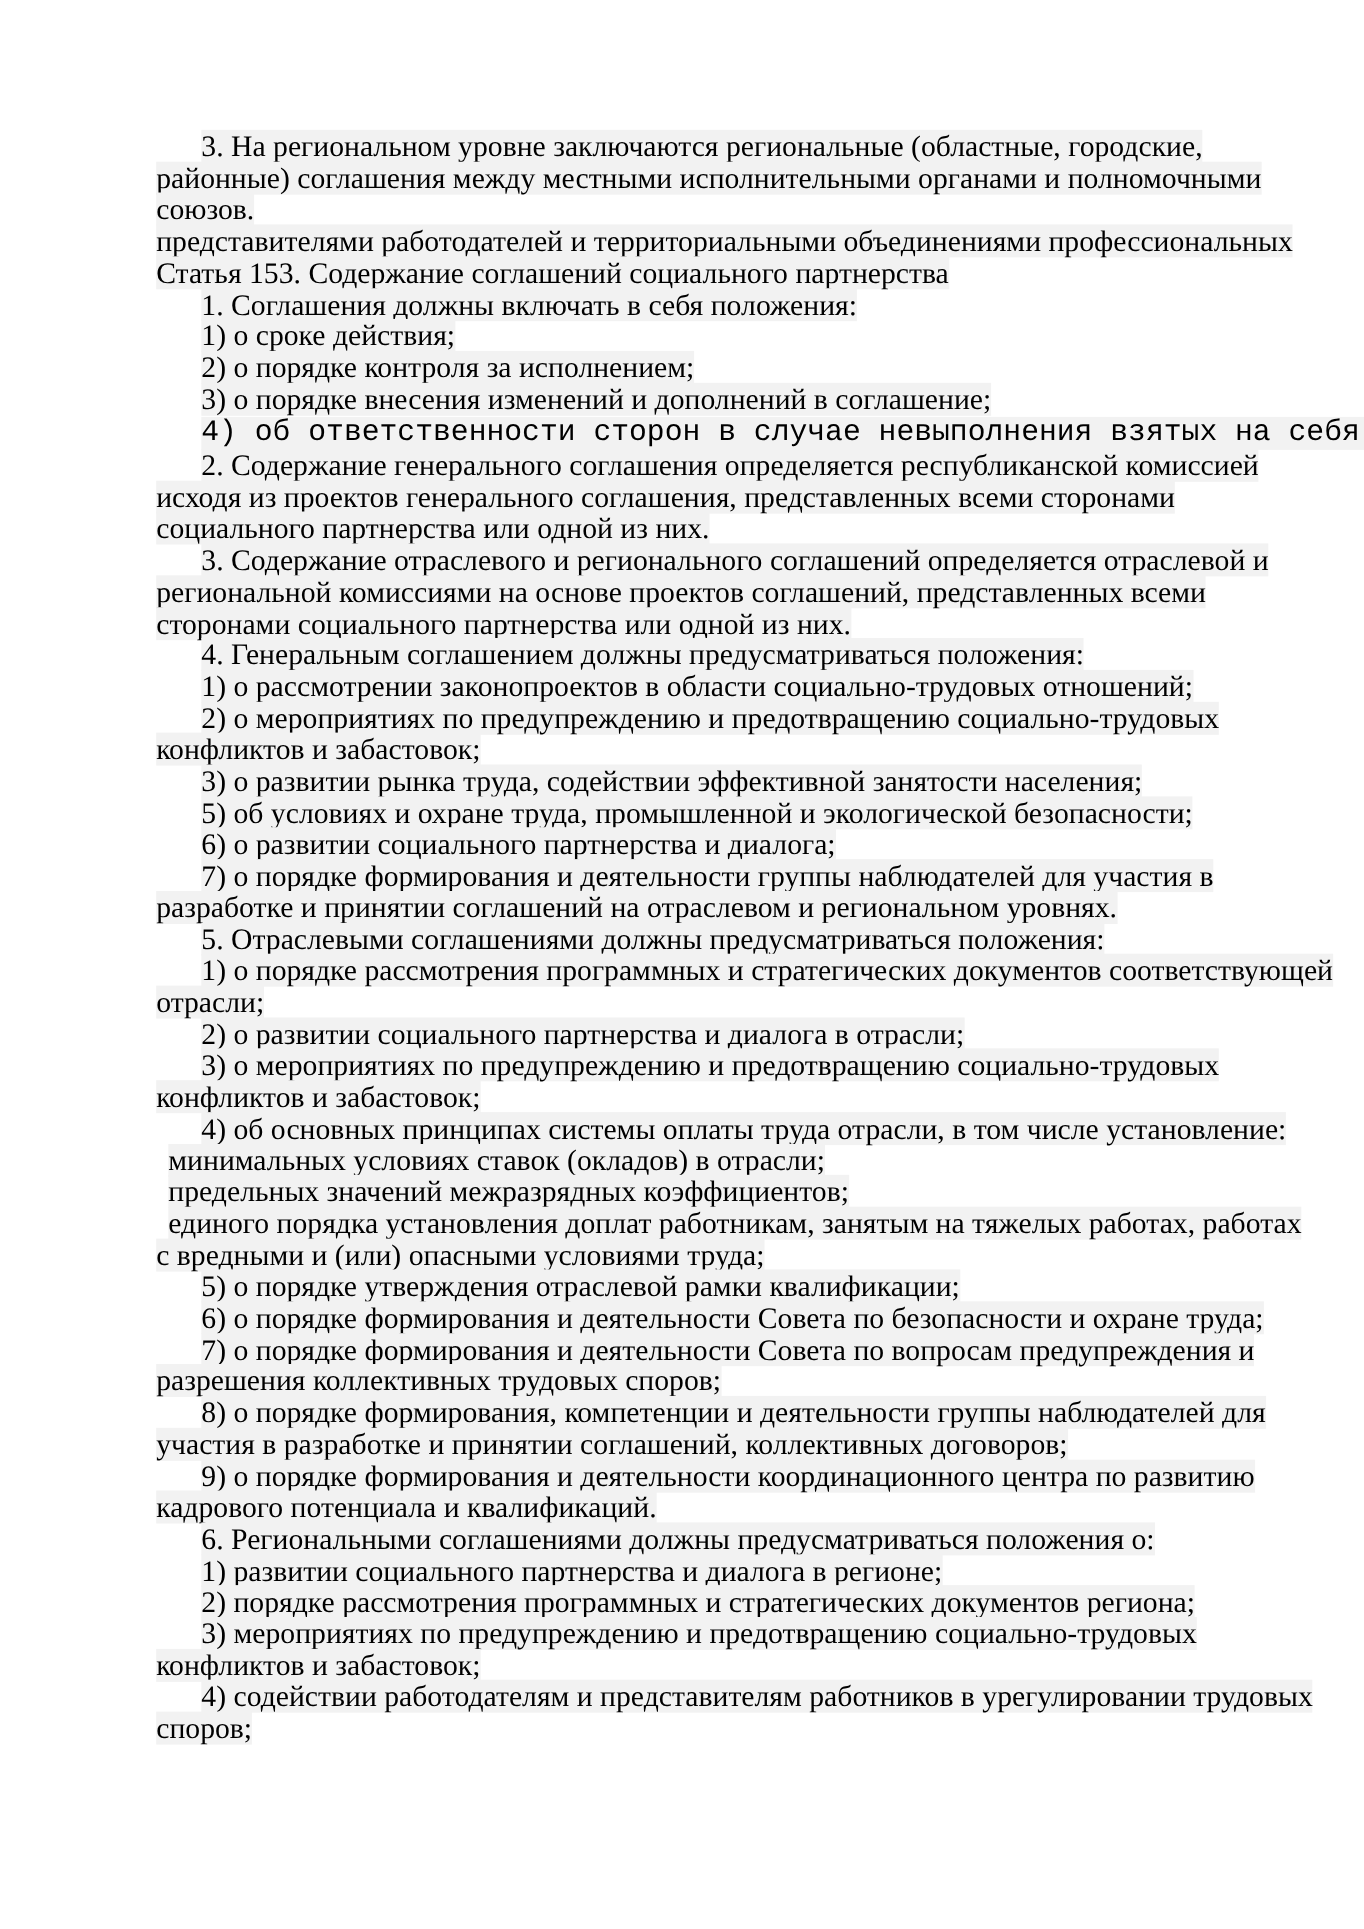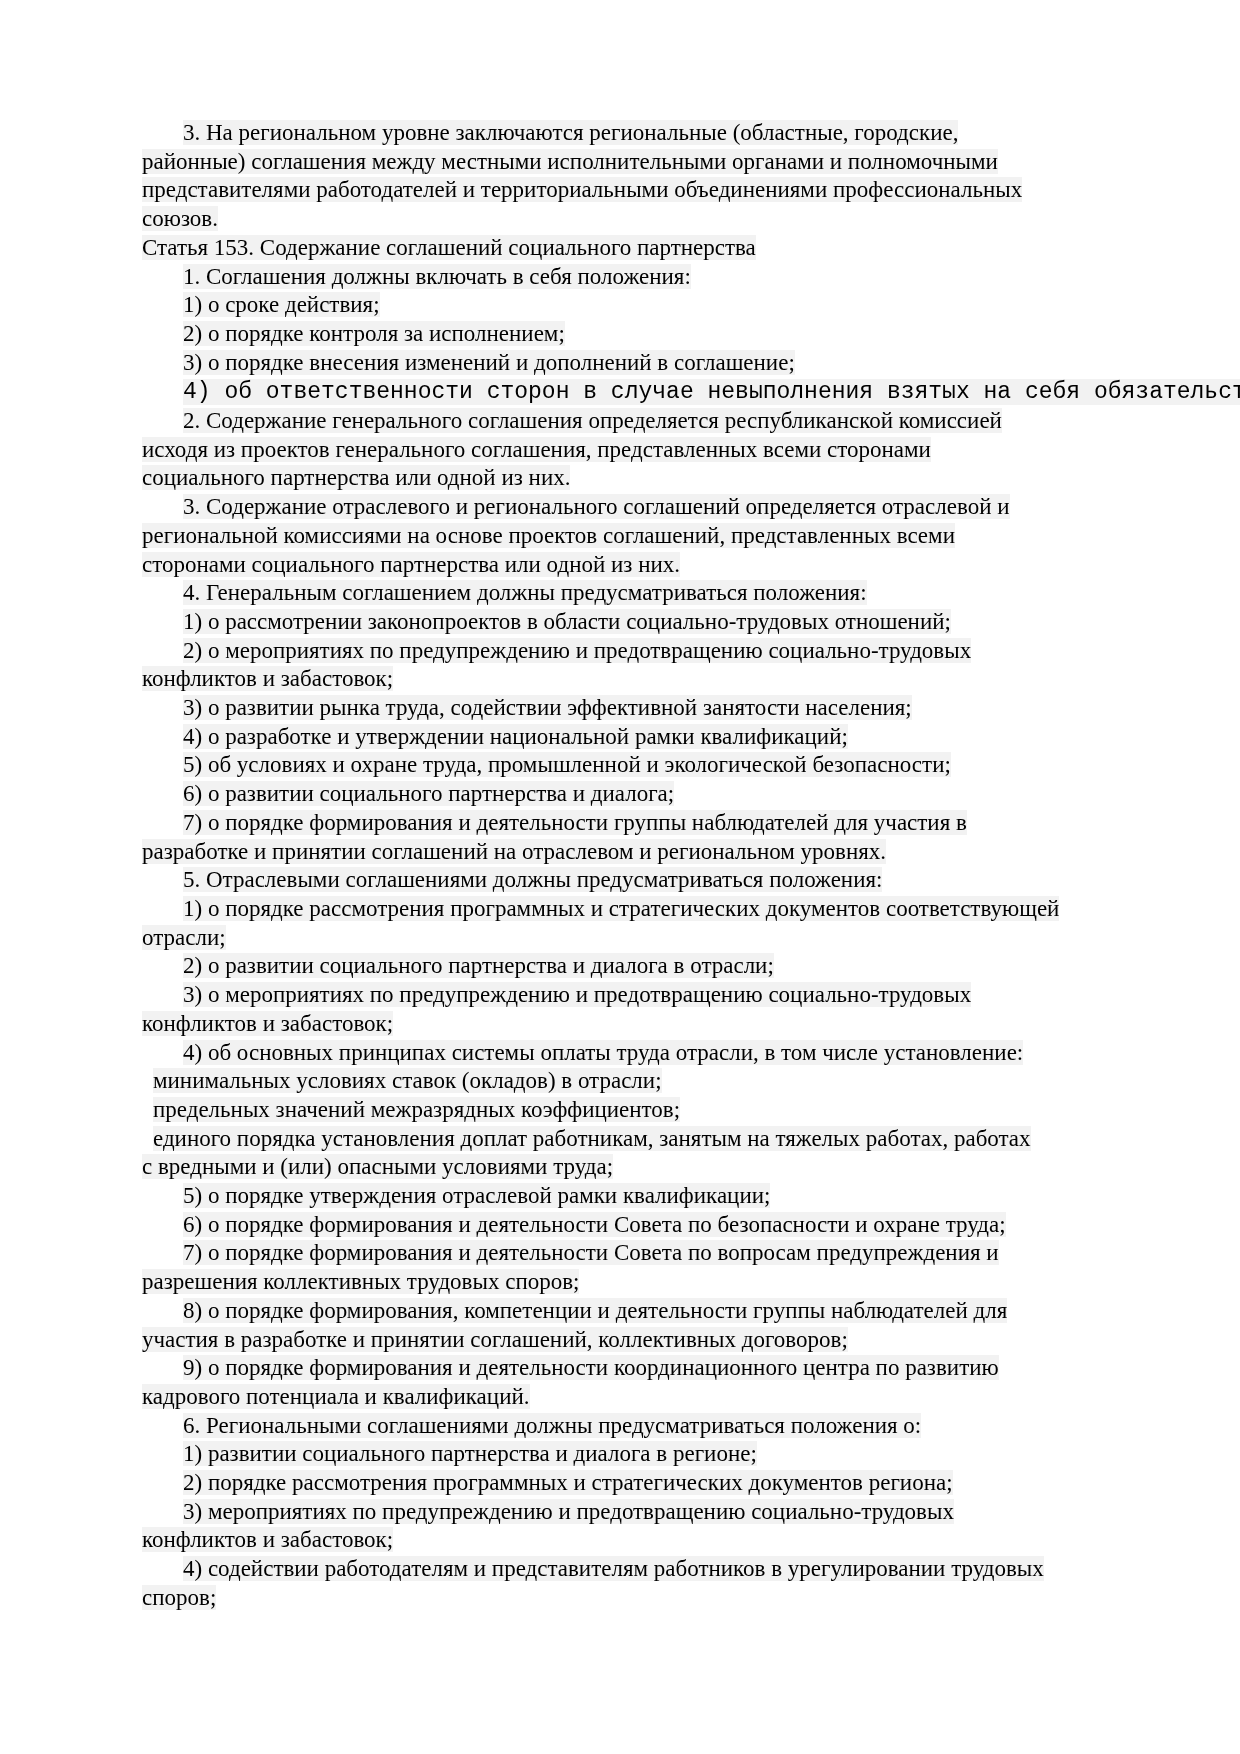--- a/index.html
+++ b/index.html
@@ -9,21 +9,21 @@
   }
   .page {
     position: relative;
     width: 1240px;
     height: 1754px;
     background: #ffffff;
     overflow: hidden;
     box-sizing: border-box;
     padding: 119px 60px 0 142px;
     font-family: "Liberation Serif", "DejaVu Serif", serif;
-    font-size: 23px;
+    font-size: 27px;
     line-height: 28.7px;
     color: #000000;
   }
   .paragraph {
     margin: 0;
     padding: 0;
   }
   .line {
     margin: 0;
     padding: 0;
@@ -38,22 +38,22 @@
   }
 </style>
 </head>
 <body>
 
 <div class="page" style="background: rgb(255, 255, 255); color: rgb(0, 0, 0);">
   <div id="doc-body">
       <div class="paragraph">
         <div class="line ind-normal"><span class="line-text" style="background: rgb(242, 242, 242);">3. На региональном уровне заключаются региональные (областные, городские,</span></div>
         <div class="line ind-none"><span class="line-text" style="background: rgb(242, 242, 242);">районные) соглашения между местными исполнительными органами и полномочными</span></div>
+        <div class="line ind-none"><span class="line-text" style="background: rgb(242, 242, 242);">союзов.</span></div>
         <div class="line ind-none"><span class="line-text" style="background: rgb(242, 242, 242);">представителями работодателей и территориальными объединениями профессиональных</span></div>
-        <div class="line ind-none"><span class="line-text" style="background: rgb(242, 242, 242);">союзов.</span></div>
       </div>
       <div class="paragraph">
         <div class="line ind-none"><span class="line-text" style="background: rgb(242, 242, 242);">Статья 153. Содержание соглашений социального партнерства</span></div>
       </div>
       <div class="paragraph">
         <div class="line ind-normal"><span class="line-text" style="background: rgb(242, 242, 242);">1. Соглашения должны включать в себя положения:</span></div>
       </div>
       <div class="paragraph">
         <div class="line ind-normal"><span class="line-text" style="background: rgb(242, 242, 242);">1) о сроке действия;</span></div>
       </div>
@@ -81,23 +81,20 @@
       </div>
       <div class="paragraph">
         <div class="line ind-normal"><span class="line-text" style="background: rgb(242, 242, 242);">1) о рассмотрении законопроектов в области социально-трудовых отношений;</span></div>
       </div>
       <div class="paragraph">
         <div class="line ind-normal"><span class="line-text" style="background: rgb(242, 242, 242);">2) о мероприятиях по предупреждению и предотвращению социально-трудовых</span></div>
         <div class="line ind-none"><span class="line-text" style="background: rgb(242, 242, 242);">конфликтов и забастовок;</span></div>
       </div>
       <div class="paragraph">
         <div class="line ind-normal"><span class="line-text" style="background: rgb(242, 242, 242);">3) о развитии рынка труда, содействии эффективной занятости населения;</span></div>
-      </div>
-      <div class="paragraph">
-        <div class="line ind-normal"><span class="line-text" style="background: rgb(242, 242, 242);">4) о разработке и утверждении национальной рамки квалификаций;</span></div>
       </div>
       <div class="paragraph">
         <div class="line ind-normal"><span class="line-text" style="background: rgb(242, 242, 242);">5) об условиях и охране труда, промышленной и экологической безопасности;</span></div>
       </div>
       <div class="paragraph">
         <div class="line ind-normal"><span class="line-text" style="background: rgb(242, 242, 242);">6) о развитии социального партнерства и диалога;</span></div>
       </div>
       <div class="paragraph">
         <div class="line ind-normal"><span class="line-text" style="background: rgb(242, 242, 242);">7) о порядке формирования и деятельности группы наблюдателей для участия в</span></div>
         <div class="line ind-none"><span class="line-text" style="background: rgb(242, 242, 242); margin-top: 26px;">разработке и принятии соглашений на отраслевом и региональном уровнях.</span></div>

